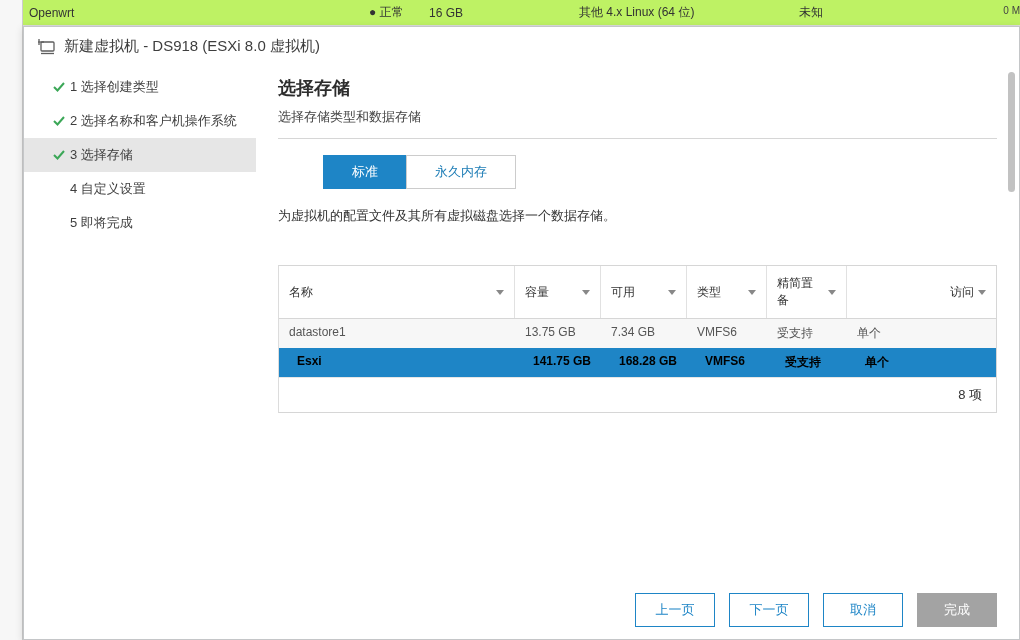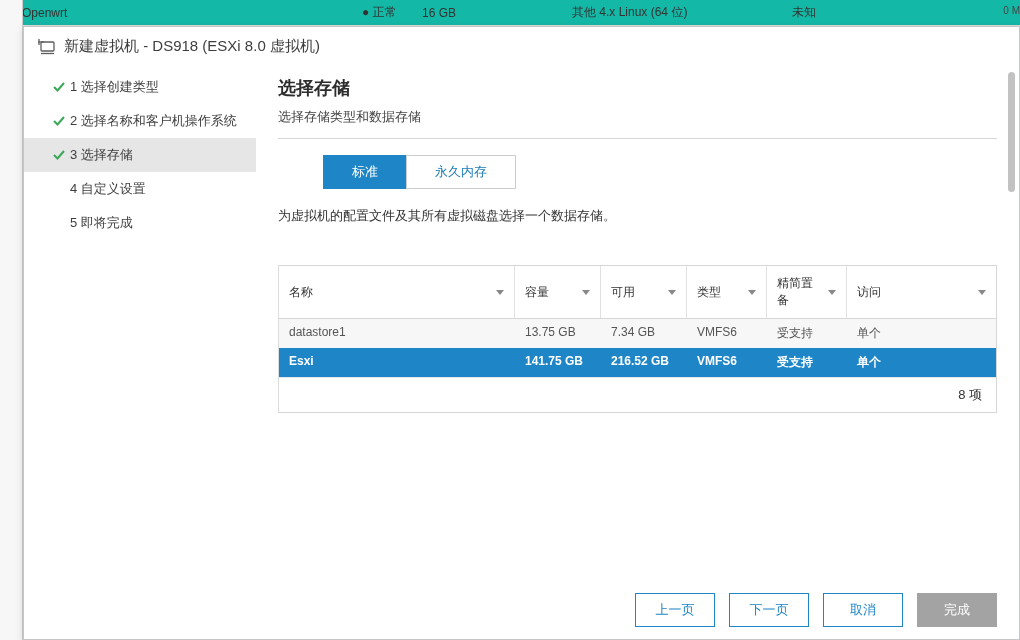--- a/index.html
+++ b/index.html
@@ -1,18 +1,18 @@
 <!DOCTYPE html>
 <html><head>
   <meta charset="utf-8">
   <style>
     * { margin: 0; padding: 0; box-sizing: border-box; font-family: Arial, "Microsoft YaHei", sans-serif; }
     body { background: #e0e0e0; width: 1020px; height: 640px; overflow: hidden; position: relative; }
     
-    .bg-row { background: #14b8a6; height: 26px; display: flex; align-items: center; padding-left: 22px; font-size: 12px; color: #333; border-bottom: 1px solid #ddd; }
+    .bg-row { background: #bef264; height: 26px; display: flex; align-items: center; padding-left: 29px; font-size: 12px; color: #333; border-bottom: 1px solid #ddd; }
     .bg-cell { flex: 1; }
     .bg-sidebar { position: absolute; left: 0; top: 0; width: 23px; height: 640px; background: #f7f7f7; border-right: 1px solid #ccc; font-size: 11px; color: #666; writing-mode: vertical-lr; padding-top: 2px;}
     .bg-0m { position: absolute; right: 0; font-size: 10px; color: #444; margin-left: 12px; }
     
     .dialog {
       position: absolute; left: 23px; top: 26px; right: 0; bottom: 0;
       background: #fff; border: 1px solid #c4c6c8;
       box-shadow: 0 2px 8px rgba(0,0,0,0.15);
       display: flex; flex-direction: column;
     }
@@ -56,36 +56,36 @@
     .instruction { font-size: 13px; color: #333; margin-bottom: 40px; }
     
     .grid { border: 1px solid #d6d6d6; border-left: 1px solid #dcdcdc; }
     .grid-header { display: flex; background: #fff; border-bottom: 1px solid #d6d6d6; }
     .grid-header-cell {
       font-size: 12px; color: #333; padding: 9px 10px 9px 10px;
       border-right: 1px solid #e1e1e1; position: relative;
       display: flex; align-items: center; justify-content: space-between;
       cursor: pointer;
     }
-    .grid-header-cell:last-child { border-right: none; }
+    .grid-header-cell:last-child { border-right: none; justify-content: flex-end; }
     .chev-down { width: 0; height: 0; border-left: 4px solid transparent; border-right: 4px solid transparent; border-top: 5px solid #888; margin-left: 4px; }
     .col-name { width: 236px; }
     .col-cap { width: 86px; }
     .col-avail { width: 86px; }
     .col-type { width: 80px; }
     .col-thin { width: 80px; }
     .col-access { width: 76px; flex: 1; }
     
     .grid-row { display: flex; font-size: 12px; color: #555; }
     .grid-cell {
       padding: 6px 10px;
       overflow: hidden; white-space: nowrap; text-overflow: ellipsis;
     }
     .grid-row.alt { background: #f7f7f7; }
-    .grid-row.selected { background: #1e85c6; color: #ffffff; font-weight: 600; }
+    .grid-row.selected { background: #1e85c6; color: #000000; font-weight: 600; padding-left: 8px; }
     
     .grid-footer { display: flex; justify-content: flex-end; padding: 8px 14px; font-size: 13px; color: #333; background: #fff; border-top: 1px solid #e6e6e6;}
     
     .dialog-footer {
       display: flex; justify-content: flex-end; gap: 14px;
       padding: 12px 22px; border-top: 0;
     }
     .btn {
       min-width: 80px; height: 34px; font-size: 13px;
       border: 1px solid #1e85c6; background: #fff; color: #1e85c6;
@@ -192,21 +192,21 @@
           <div class="grid-cell col-name">datastore1</div>
           <div class="grid-cell col-cap">13.75 GB</div>
           <div class="grid-cell col-avail">7.34 GB</div>
           <div class="grid-cell col-type">VMFS6</div>
           <div class="grid-cell col-thin">受支持</div>
           <div class="grid-cell col-access">单个</div>
         </div>
         <div class="grid-row selected">
           <div class="grid-cell col-name">Esxi</div>
           <div class="grid-cell col-cap">141.75 GB</div>
-          <div class="grid-cell col-avail">216.52 GB</div>
+          <div class="grid-cell col-avail">168.28 GB</div>
           <div class="grid-cell col-type">VMFS6</div>
           <div class="grid-cell col-thin">受支持</div>
           <div class="grid-cell col-access">单个</div>
         </div>
         <div class="grid-footer">8 项</div>
       </div>
     </div>
   </div>
 
   <div class="dialog-footer">

